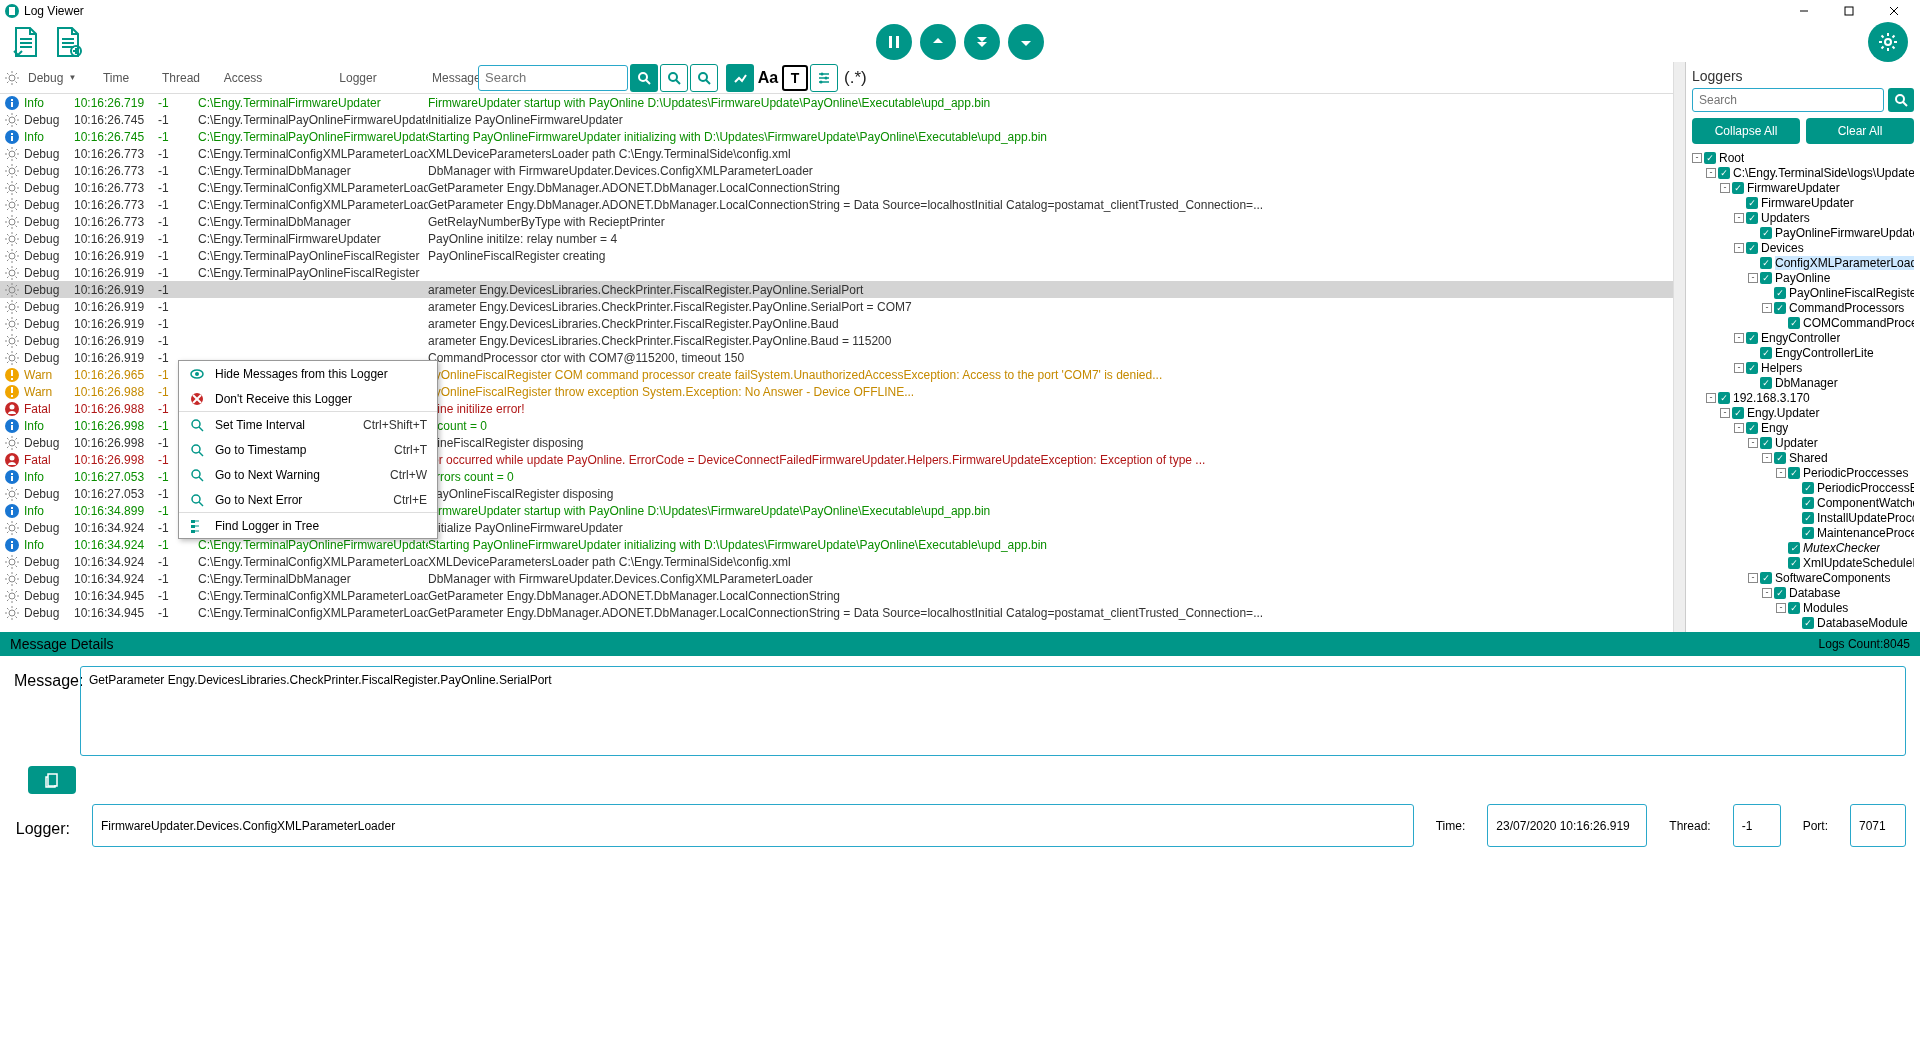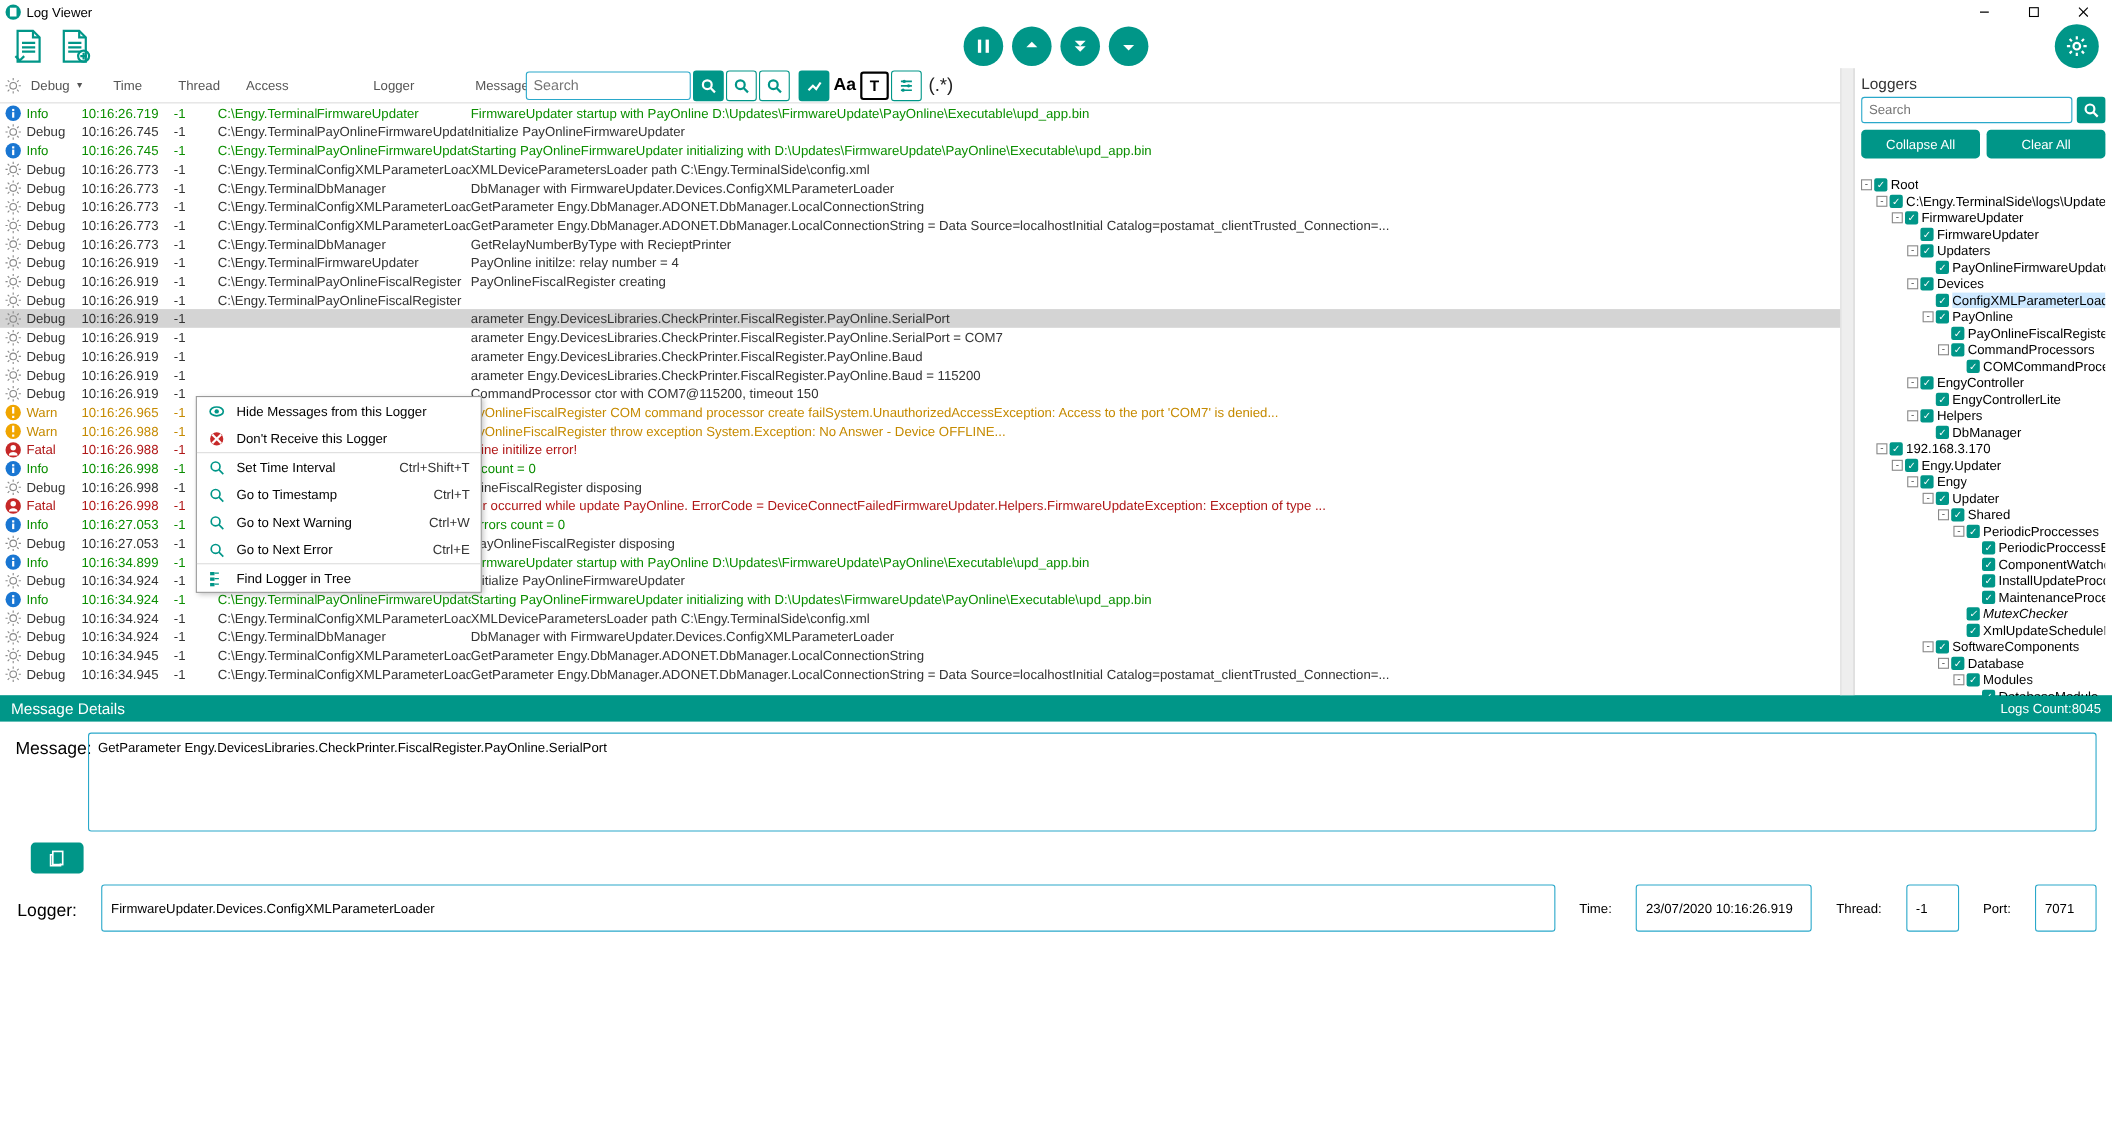--- a/index.html
+++ b/index.html
@@ -51,31 +51,31 @@
 .ctx-item{display:flex;align-items:center;height:25px;padding:0 10px;cursor:pointer}
 .ctx-icon{width:16px;height:16px;margin-right:10px;flex-shrink:0}
 .ctx-label{flex:1;font-size:12px}
 .ctx-shortcut{font-size:12px;color:#333}
 .ctx-sep{height:1px;background:#ddd;margin:0}
 .scroll-ind{width:12px;background:#eee;border-left:1px solid #ddd}
 .side{width:235px;border-left:1px solid #ccc;display:flex;flex-direction:column;padding:6px 6px 0 6px}
 .side-title{font-size:14px;color:#333;margin-bottom:4px}
 .side-search{display:flex;gap:2px;margin-bottom:6px}
 .side-search input{flex:1;height:24px;border:1px solid #2aa8ca;border-radius:3px;padding:0 6px;color:#888}
-.side-btns{display:flex;gap:6px;margin-bottom:16px}
+.side-btns{display:flex;gap:6px;margin-bottom:6px}
 .pill-btn{flex:1;height:26px;background:#009688;color:#fff;display:flex;align-items:center;justify-content:center;border-radius:4px;cursor:pointer;font-size:12px}
 .tree{flex:1;overflow:auto;font-size:12px}
 .tree-node{display:flex;align-items:center;height:15px;white-space:nowrap;cursor:pointer}
 .exp{width:10px;height:10px;border:1px solid #888;display:inline-flex;align-items:center;justify-content:center;font-size:9px;line-height:1;margin-right:2px;flex-shrink:0;color:#454545}
 .exp.none{border:none}
 .chk{width:12px;height:12px;background:#009688;border-radius:2px;display:inline-flex;align-items:center;justify-content:center;margin-right:3px;flex-shrink:0}
 .chk::after{content:"✓";color:#fff;font-size:9px}
 .tree-label{white-space:nowrap;overflow:hidden}
 .tree-node.sel-tree .tree-label{background:#cde8ff}
-.detail-bar{height:24px;background:#009688;color:#ffffff;display:flex;align-items:center;padding:0 10px}
+.detail-bar{height:24px;background:#009688;color:#000000;display:flex;align-items:center;padding:0 10px}
 .detail-bar .dt-title{font-size:14px;flex:1}
 .detail-body{padding:10px 14px 8px 14px;display:flex;flex-direction:column;gap:10px}
 .dt-row{display:flex;align-items:flex-start;gap:10px}
 .dt-label{width:56px;text-align:right;font-size:16px;padding-top:6px}
 .dt-msg{flex:1;height:90px;border:1px solid #2aa8ca;border-radius:3px;padding:6px 8px;font-size:12px}
 .copy-btn{width:48px;height:28px;background:#009688;border-radius:4px;display:flex;align-items:center;justify-content:center;cursor:pointer;margin-left:14px}
 .copy-btn svg{width:18px;height:18px;fill:#fff}
 .dt-bottom{display:flex;align-items:center;gap:22px}
 .dt-input{height:43px;border:1px solid #2aa8ca;border-radius:3px;padding:0 8px;font-size:12px}
 .w-logger{flex:1}

